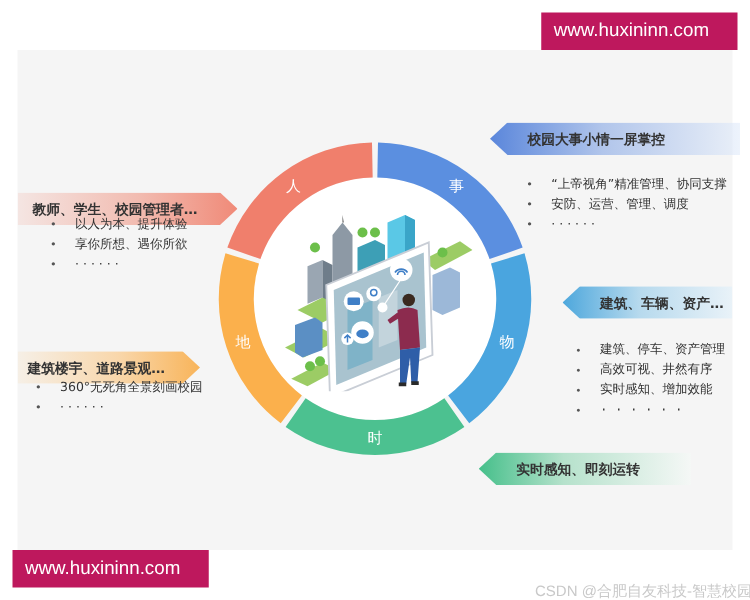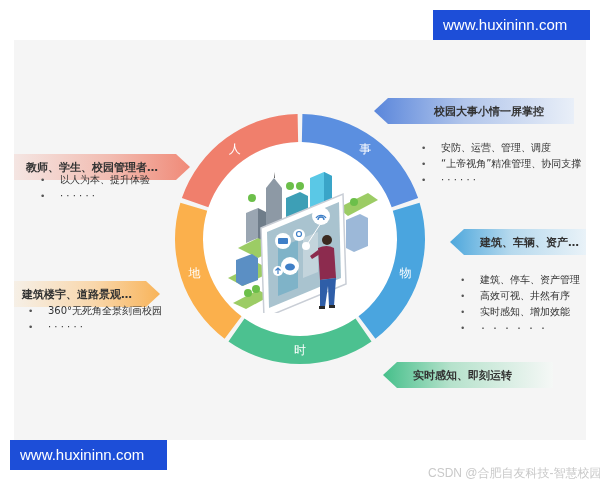--- a/index.html
+++ b/index.html
@@ -1,32 +1,32 @@
 <!DOCTYPE html>
 <html><head>
 <meta charset="utf-8">
 <style>
   * { margin: 0; padding: 0; box-sizing: border-box; }
   html, body { width: 600px; height: 480px; background: #ffffff; overflow: hidden; }
   body { position: relative; font-family: "DejaVu Sans", "Liberation Sans", sans-serif; }
   .canvas-ext { position: absolute; left: 14px; top: 40px; width: 572px; height: 400px; background: #f5f5f5; }
-  .wm { position: absolute; background: #1d4ed8; color: #ffffff; font-family: "Liberation Sans", sans-serif; font-size: 15px; line-height: 30px; padding: 0 10px; }
+  .wm { position: absolute; background: #be185d; color: #ffffff; font-family: "Liberation Sans", sans-serif; font-size: 15px; line-height: 30px; padding: 0 10px; }
   .wm-top { left: 433px; top: 10px; height: 30px; width: 157px; }
   .wm-bottom { left: 10px; top: 440px; height: 30px; width: 157px; }
 
   .ring { position: absolute; left: 0; top: 0; width: 600px; height: 480px; }
 
   .banner { position: absolute; height: 26px; font-size: 11px; color: #333; display: flex; align-items: center; font-weight: bold; }
   .banner .txt { position: relative; z-index: 2; white-space: nowrap; }
   .banner-l { clip-path: polygon(0 0, calc(100% - 14px) 0, 100% 50%, calc(100% - 14px) 100%, 0 100%); margin-top: 24px; }
   .banner-r { clip-path: polygon(14px 0, 100% 0, 100% 100%, 14px 100%, 0 50%); }
 
   .b-people { left: 14px; top: 130px; width: 176px; background: linear-gradient(90deg, rgba(240,140,120,0.15) 0%, rgba(239,140,120,0.55) 55%, #f08a78 100%); padding-left: 12px; }
   .b-place { left: 14px; top: 257px; width: 146px; background: linear-gradient(90deg, rgba(252,190,100,0.1) 0%, rgba(252,190,110,0.55) 55%, #f8b45a 100%); padding-left: 8px; }
-  .b-event { left: 374px; top: 98px; width: 200px; background: linear-gradient(90deg, #5a86db 0%, rgba(110,150,225,0.5) 45%, rgba(225,235,250,0.6) 100%); padding-left: 30px; justify-content: center; }
+  .b-event { left: 392px; top: 98px; width: 200px; background: linear-gradient(90deg, #5a86db 0%, rgba(110,150,225,0.5) 45%, rgba(225,235,250,0.6) 100%); padding-left: 30px; }
   .b-thing { left: 450px; top: 229px; width: 136px; background: linear-gradient(90deg, #4da7dc 0%, rgba(120,190,230,0.5) 45%, rgba(225,240,250,0.6) 100%); padding-left: 30px; align-items: center; }
   .b-time { left: 383px; top: 362px; width: 170px; background: linear-gradient(90deg, #45bf8a 0%, rgba(130,210,170,0.55) 40%, rgba(245,250,247,0.5) 100%); padding-left: 30px; }
 
   .bullets { position: absolute; font-size: 10px; color: #333; list-style: none; }
   .bullets li { position: relative; padding-left: 28px; height: 16px; line-height: 16px; white-space: nowrap; }
   .bullets li::before { content: "•"; position: absolute; left: 8px; top: 0; color: #555; font-size: 9px; }
   .bl-people { left: 32px; top: 172px; }
   .bl-place { left: 20px; top: 303px; }
   .bl-event { left: 413px; top: 140px; }
   .bl-thing { left: 452px; top: 273px; font-family: Liberation Mono, monospace; }
@@ -111,37 +111,38 @@
   <path d="M90,82 L82,88 L84,91 L92,86 Z" fill="#8c2b4e"></path>
   <rect x="91" y="138" width="6" height="3" fill="#2a2a2a"></rect>
     <rect x="101" y="137" width="6" height="3" fill="#2a2a2a"></rect>
 </svg>
 
 <div class="banner banner-l b-people">
   <span class="txt">教师、学生、校园管理者…</span>
 </div>
 <ul class="bullets bl-people">
   <li>以人为本、提升体验</li>
+  <li>享你所想、遇你所欲</li>
   <li>· · · · · ·</li>
 </ul>
 
 <div class="banner banner-l b-place">
   <span class="txt">建筑楼宇、道路景观…</span>
 </div>
 <ul class="bullets bl-place">
   <li>360°无死角全景刻画校园</li>
   <li>· · · · · ·</li>
 </ul>
 
 <div class="banner banner-r b-event">
   <span class="txt">校园大事小情一屏掌控</span>
 </div>
 <ul class="bullets bl-event">
+  <li>“上帝视角”精准管理、协同支撑</li>
   <li>安防、运营、管理、调度</li>
-  <li>“上帝视角”精准管理、协同支撑</li>
   <li>· · · · · ·</li>
 </ul>
 
 <div class="banner banner-r b-thing">
   <span class="txt">建筑、车辆、资产…</span>
 </div>
 <ul class="bullets bl-thing">
   <li>建筑、停车、资产管理</li>
   <li>高效可视、井然有序</li>
   <li>实时感知、增加效能</li>

